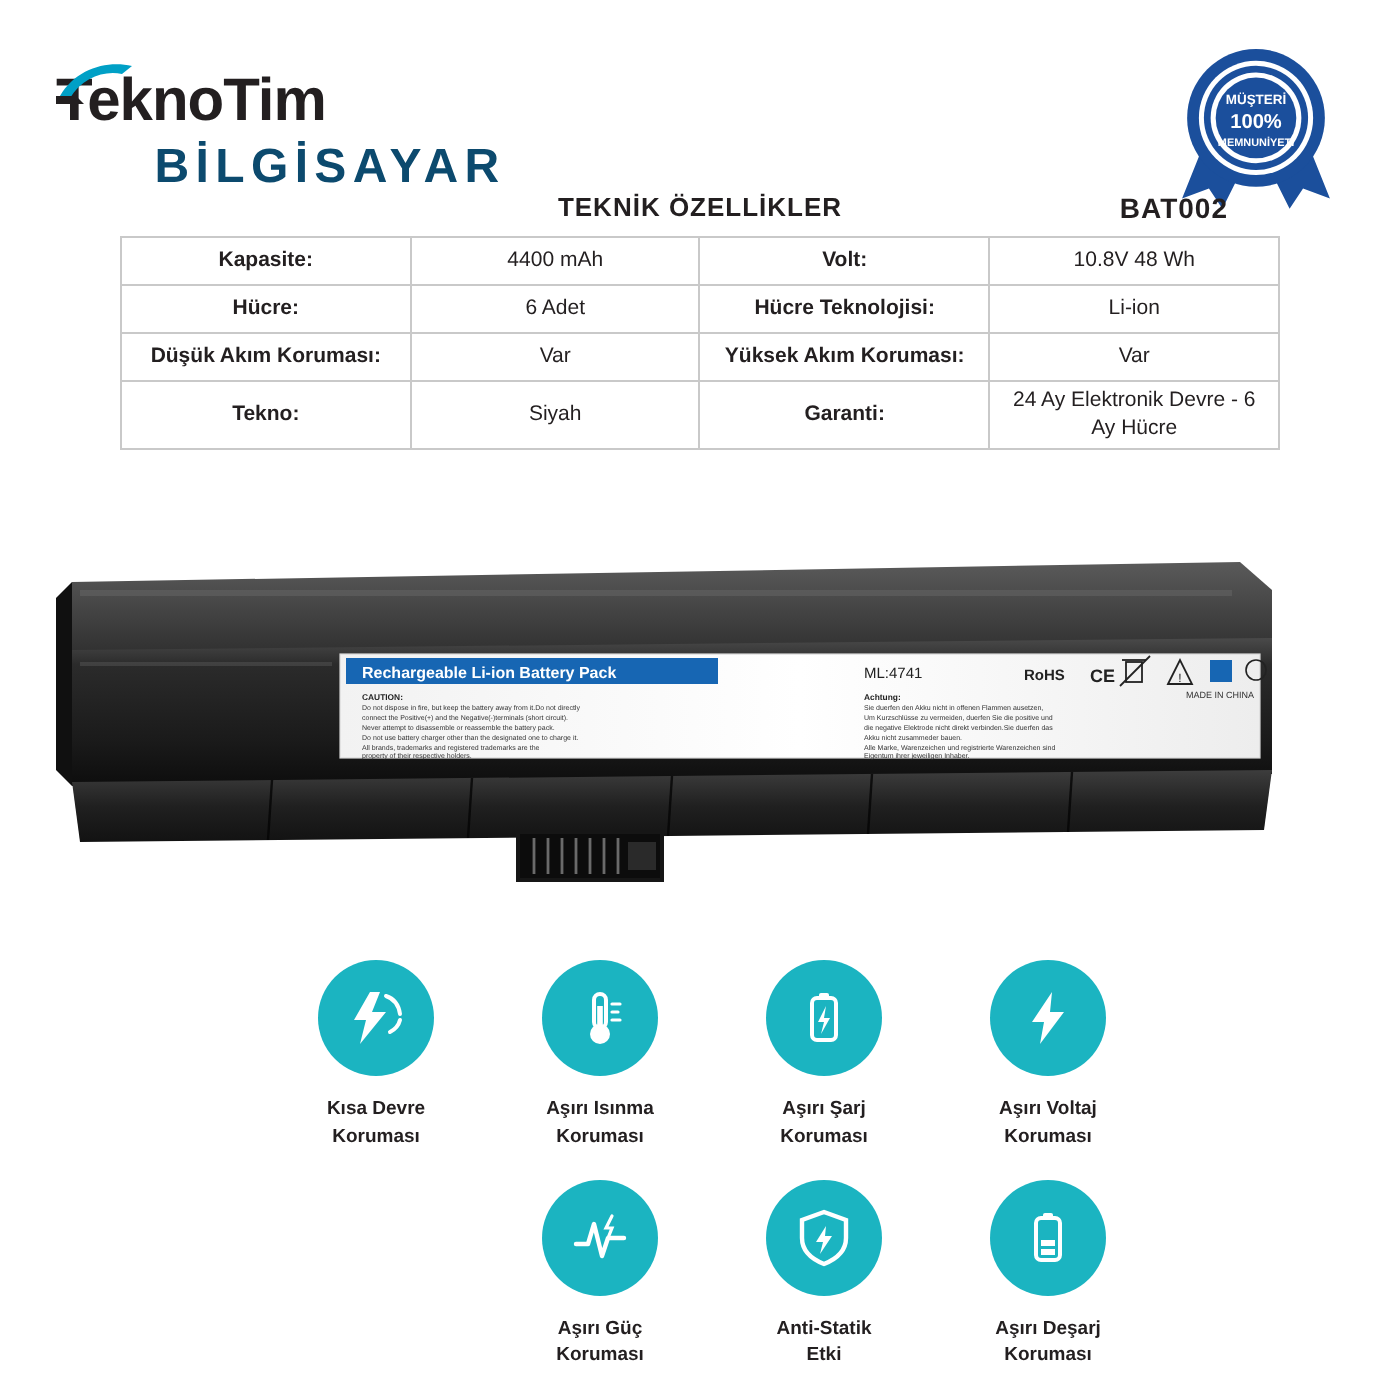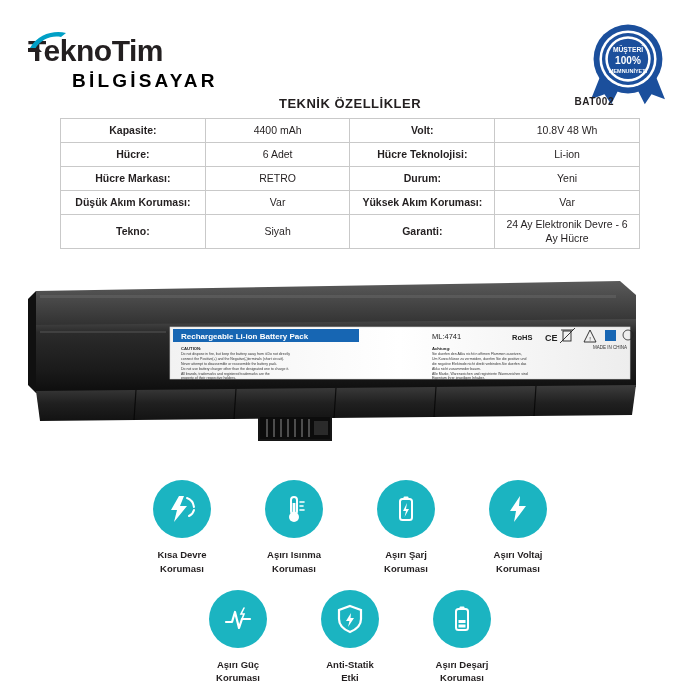--- a/index.html
+++ b/index.html
@@ -31,25 +31,26 @@
     font-weight: bold;
     letter-spacing: -0.5px;
     line-height: 1;
     color: #231f20;
     white-space: nowrap;
   }
   .logo-main .tekno { color: #231f20; }
   .logo-main .tim { color: #231f20; }
   .logo-sub {
     margin-top: 4px;
-    font-size: 19px;
+    font-size: 24px;
     font-weight: bold;
     letter-spacing: 3.2px;
-    color: #000000;
+    color: #0c4a6e;
     padding-left: 44px;
+    text-align: center;
   }
   .logo-swoosh {
     position: absolute;
     left: 0;
     top: -8px;
     width: 40px;
     height: 26px;
   }
 
   
@@ -68,21 +69,21 @@
     top: 96px;
     text-align: center;
     font-size: 13px;
     font-weight: bold;
     letter-spacing: 0.5px;
   }
   .spec-code {
     position: absolute;
     right: 86px;
     top: 96px;
-    font-size: 10px;
+    font-size: 14px;
     font-weight: bold;
     letter-spacing: 0.5px;
   }
 
   table.spec {
     position: absolute;
     left: 60px;
     top: 118px;
     width: 580px;
     border-collapse: collapse;
@@ -117,21 +118,21 @@
 
   
   .features {
     position: absolute;
     left: 120px;
     top: 480px;
     width: 460px;
   }
   .feat-row {
     display: flex;
-    justify-content: center;
+    justify-content: flex-end;
     margin-bottom: 14px;
   }
   .feat {
     width: 112px;
     text-align: center;
   }
   .feat-circle {
     width: 58px;
     height: 58px;
     border-radius: 50%;
@@ -196,26 +197,20 @@
       <td class="label">Kapasite:</td>
       <td class="value">4400 mAh</td>
       <td class="label">Volt:</td>
       <td class="value">10.8V 48 Wh</td>
     </tr>
     <tr>
       <td class="label">Hücre:</td>
       <td class="value">6 Adet</td>
       <td class="label">Hücre Teknolojisi:</td>
       <td class="value">Li-ion</td>
-    </tr>
-    <tr>
-      <td class="label">Hücre Markası:</td>
-      <td class="value">RETRO</td>
-      <td class="label">Durum:</td>
-      <td class="value">Yeni</td>
     </tr>
     <tr>
       <td class="label">Düşük Akım Koruması:</td>
       <td class="value">Var</td>
       <td class="label">Yüksek Akım Koruması:</td>
       <td class="value">Var</td>
     </tr>
     <tr class="tall">
       <td class="label">Tekno:</td>
       <td class="value">Siyah</td>

